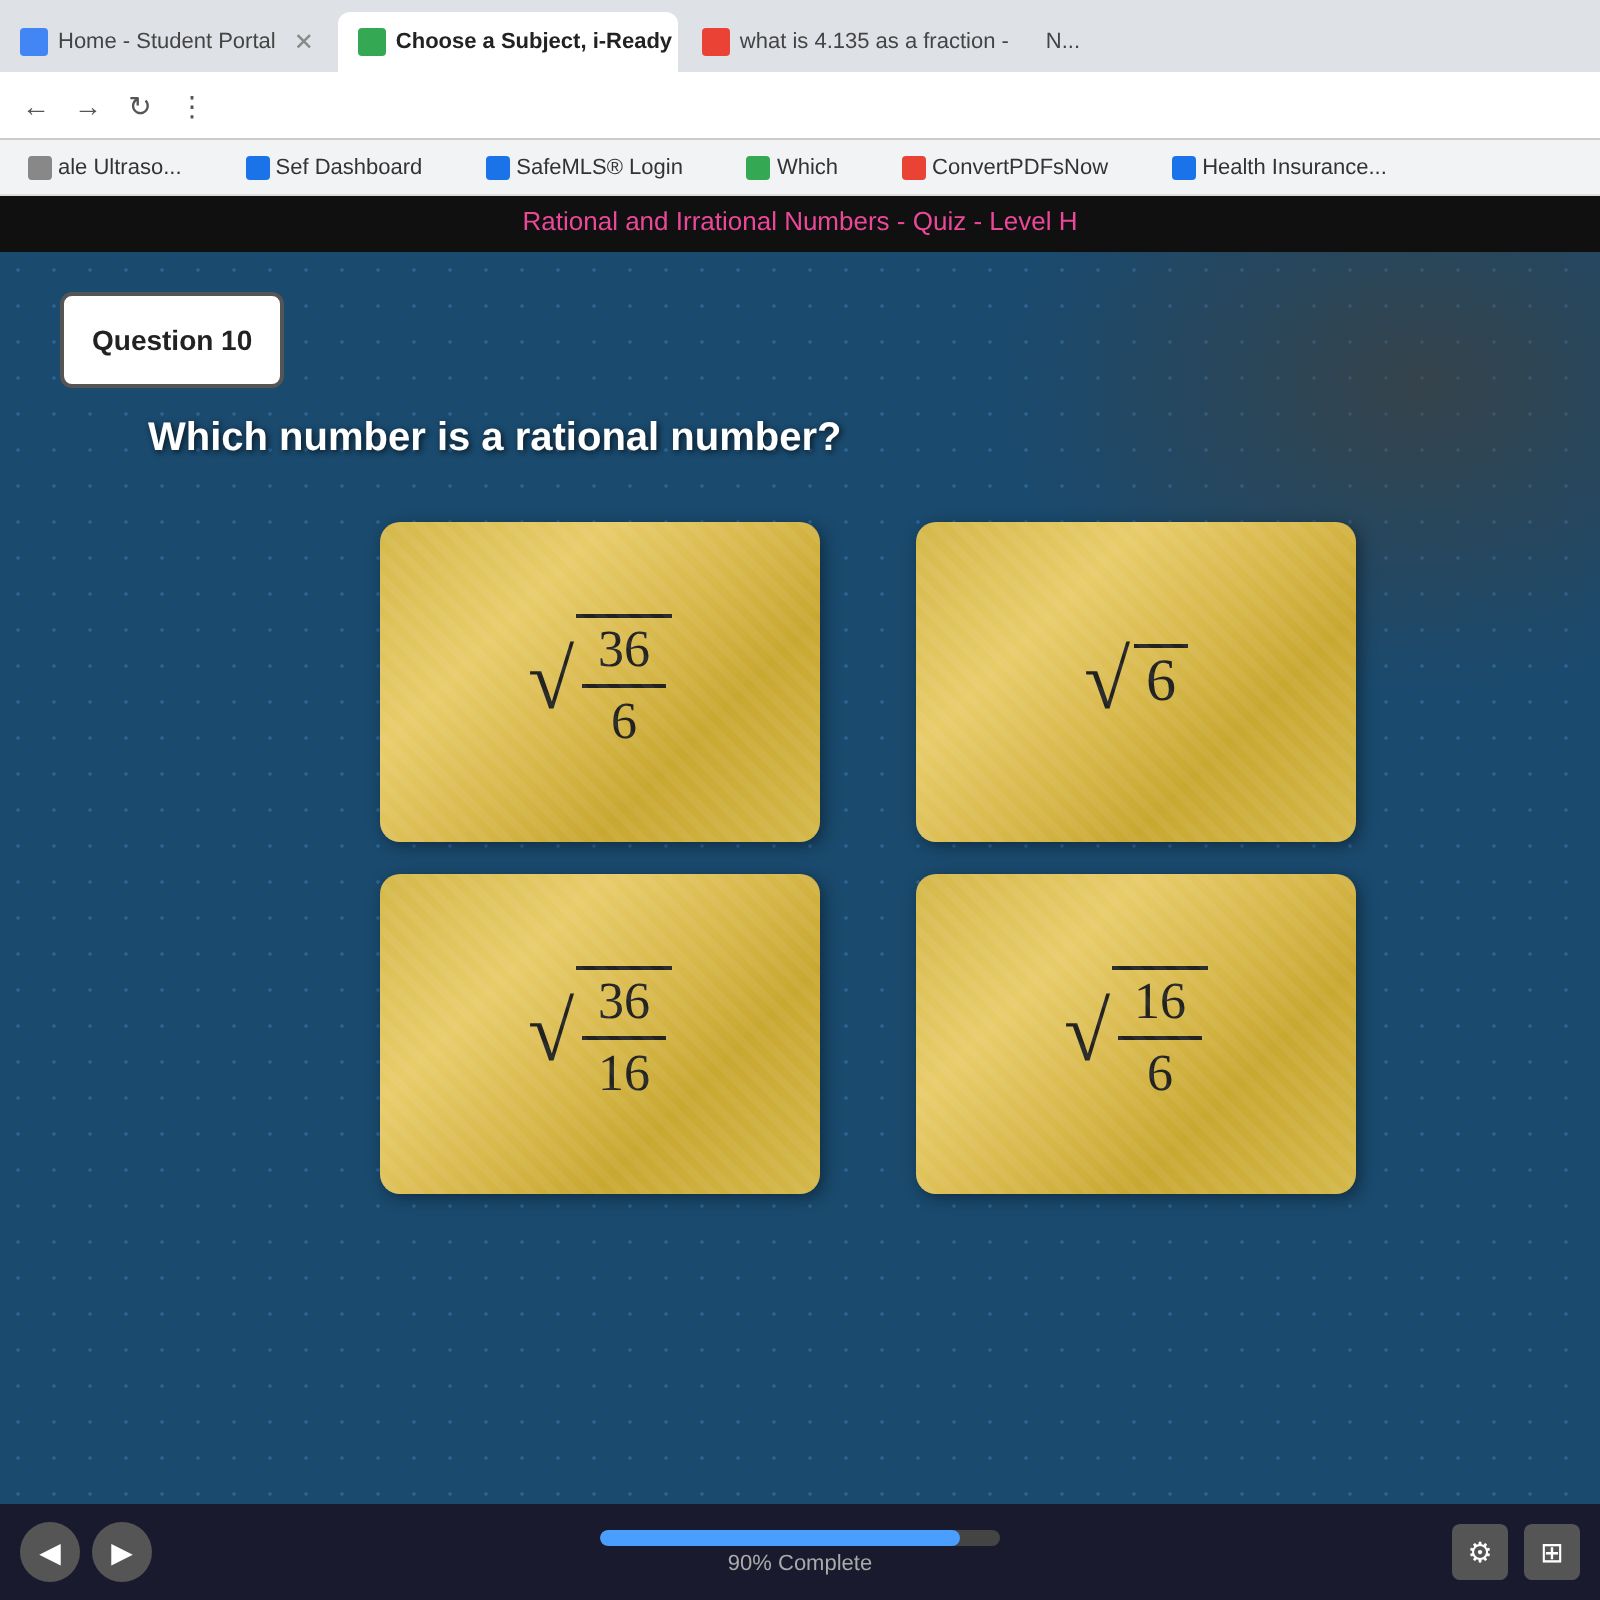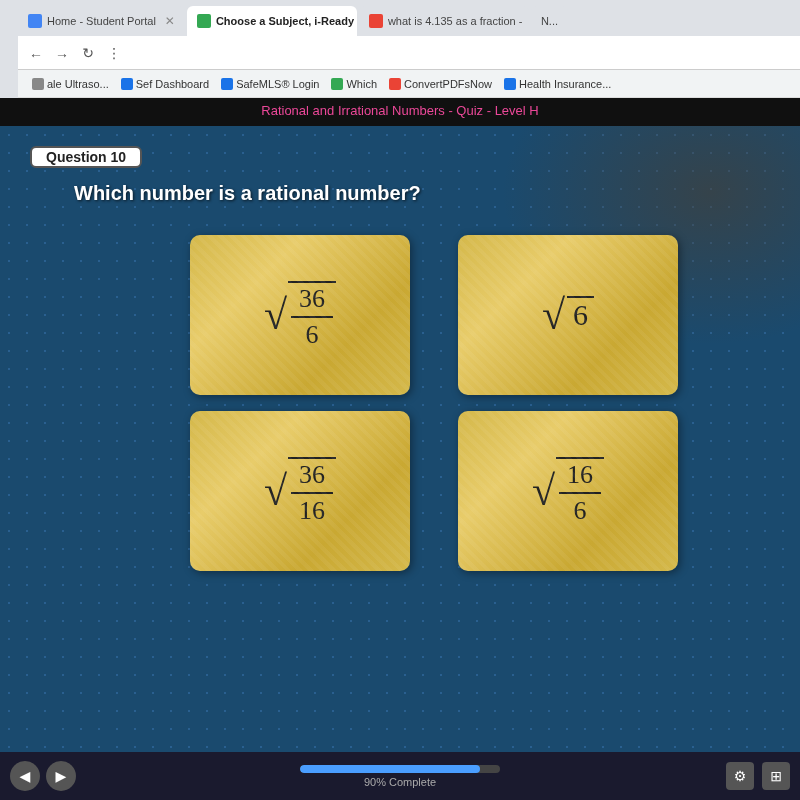--- a/index.html
+++ b/index.html
@@ -9,21 +9,20 @@
       height: 800px;
       overflow: hidden;
       font-family: Arial, sans-serif;
       background: #2a2a2a;
     }
 
     
     .browser-chrome {
       background: #dee1e6;
       width: 100%;
-      padding-left: 18px;
     }
 
     .tab-bar {
       display: flex;
       align-items: flex-end;
       background: #dee1e6;
       padding: 6px 0 0 0;
       height: 36px;
       gap: 2px;
     }
@@ -93,21 +92,21 @@
       padding: 3px 12px;
       font-size: 12px;
       color: #333;
     }
 
     .bookmarks-bar {
       background: #f1f3f4;
       display: flex;
       align-items: center;
       padding: 3px 8px;
-      gap: 0;
+      gap: 20px;
       height: 28px;
       border-bottom: 1px solid #ddd;
       font-size: 11px;
       overflow: hidden;
     }
 
     .bookmark-item {
       display: flex;
       align-items: center;
       gap: 3px;
@@ -167,21 +166,21 @@
       width: 300px;
       height: 220px;
       background: radial-gradient(ellipse at 70% 30%, rgba(80,60,40,0.5) 0%, transparent 70%);
       pointer-events: none;
     }
 
     .question-label {
       background: #fff;
       border: 2px solid #555;
       border-radius: 6px;
-      padding: 1px 14px;
+      padding: 14px 14px;
       font-weight: bold;
       font-size: 14px;
       color: #222;
       margin-bottom: 14px;
     }
 
     .question-text {
       font-size: 20px;
       font-weight: bold;
       color: #fff;

